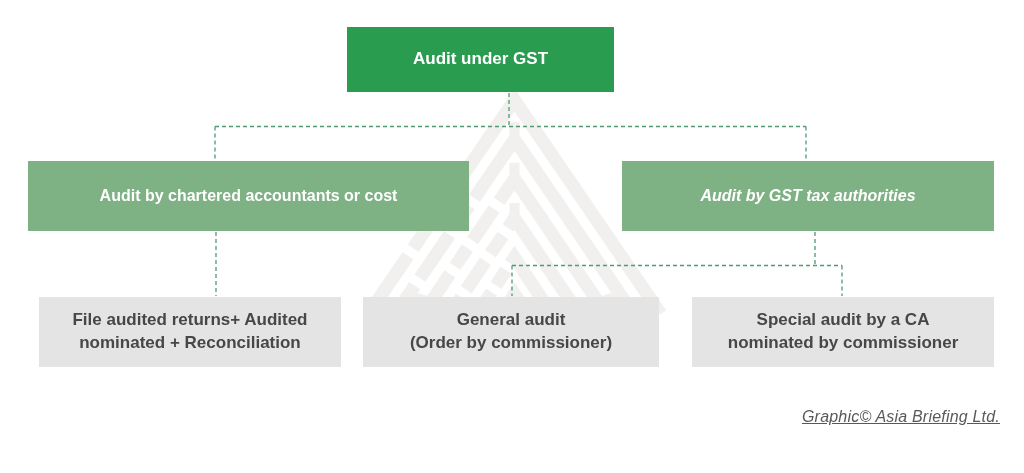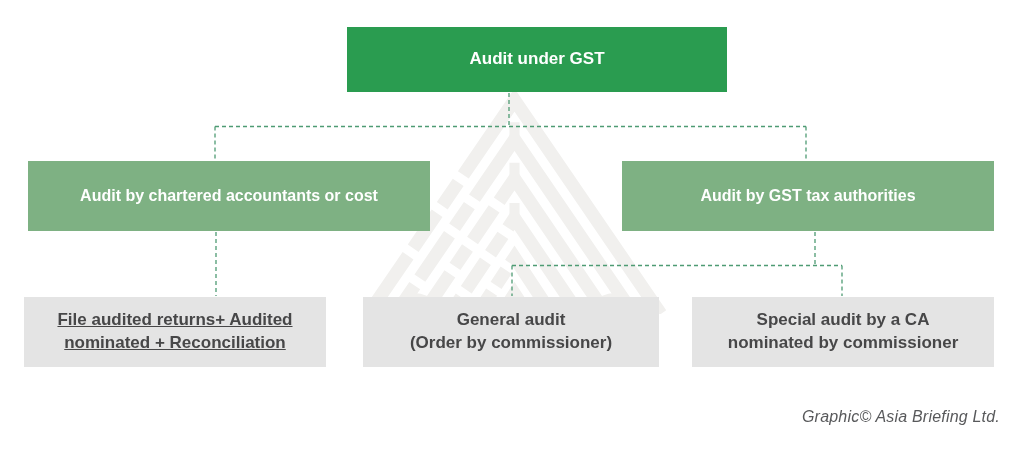--- a/index.html
+++ b/index.html
@@ -18,39 +18,39 @@
     position:absolute;left:0;top:0;width:1024px;height:473px;
     z-index:1;pointer-events:none;
   }
   .node{
     position:absolute;z-index:2;
     display:flex;flex-direction:column;align-items:center;justify-content:center;
     text-align:center;font-weight:bold;line-height:1.35;
     box-sizing:border-box;
   }
   .node-root{
-    left:347px;top:27px;width:380px;height:65px;
+    left:347px;top:27px;width:267px;height:65px;
     background:#2a9c50;color:#ffffff;font-size:17px;
   }
   .node-branch{
     background:#7eb183;color:#ffffff;font-size:16px;
     top:161px;height:70px;
   }
-  .node-branch-left{left:28px;width:402px;}
-  .node-branch-right{left:622px;width:372px;}
+  .node-branch-left{left:28px;width:441px;}
+  .node-branch-right{left:622px;width:372px;font-style:italic;}
   .node-leaf{
     background:#e4e4e4;color:#474748;font-size:17px;
     top:297px;height:70px;
   }
-  .node-leaf-1{left:24px;width:302px;text-decoration:underline;}
+  .node-leaf-1{left:39px;width:302px;}
   .node-leaf-2{left:363px;width:296px;}
   .node-leaf-3{left:692px;width:302px;}
   .credit{
     position:absolute;right:24px;top:408px;z-index:2;
-    font-size:16px;font-style:italic;color:#58595b;letter-spacing:.2px;
+    font-size:16px;font-style:italic;color:#58595b;letter-spacing:.2px;text-decoration:underline;
   }
 </style>
 </head>
 <body>
 
 <div class="canvas">
 
   <svg class="watermark" viewBox="0 0 300 220" aria-hidden="true">
     <g fill="none" stroke="#f1f0ee" stroke-width="13">
       <path d="M5 220 L150 8 L295 220" stroke-dasharray="70 9 42 9 28 9 400"></path>

